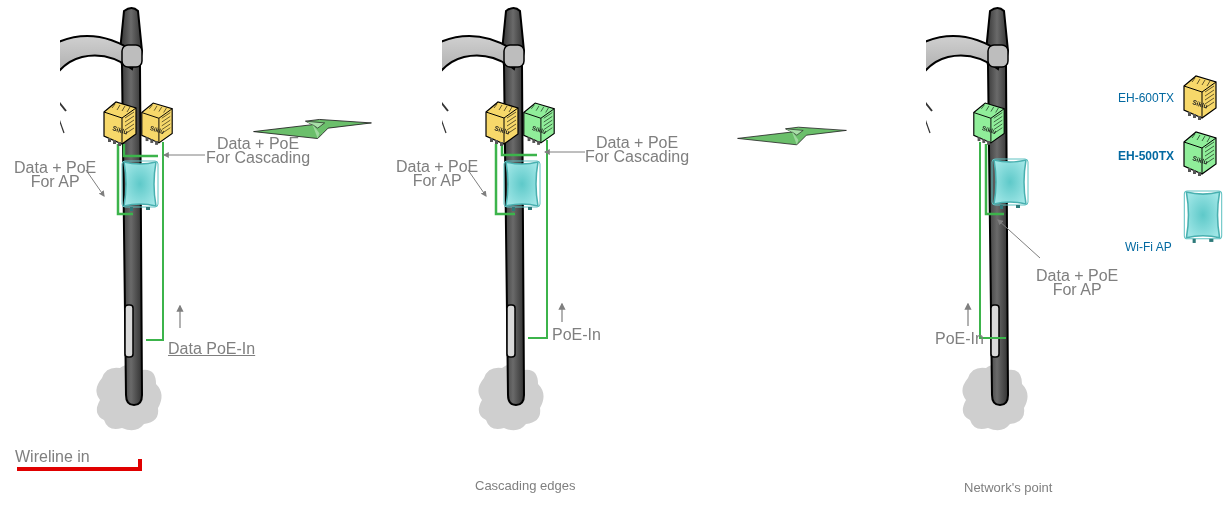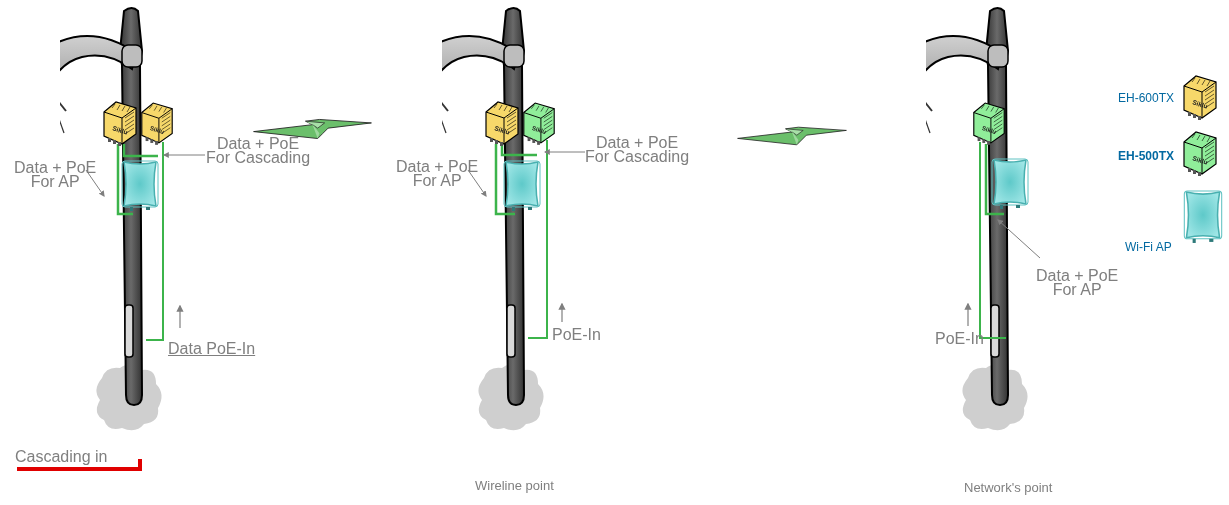--- a/index.html
+++ b/index.html
@@ -136,32 +136,32 @@
 
 <div class="lbl c" style="left:14px;top:161px;">
   <div>Data + PoE</div>
   <div>For AP</div>
 </div>
 <div class="lbl c" style="left:206px;top:137px;">
   <div>Data + PoE</div>
   <div>For Cascading</div>
 </div>
 <div class="lbl" style="left:168px;top:342px;text-decoration:underline;">Data PoE-In</div>
-<div class="lbl" style="left:15px;top:450px;">Cascading in</div>
+<div class="lbl" style="left:15px;top:450px;">Wireline in</div>
 
 <div class="lbl c" style="left:396px;top:160px;">
   <div>Data + PoE</div>
   <div>For AP</div>
 </div>
 <div class="lbl c" style="left:585px;top:136px;">
   <div>Data + PoE</div>
   <div>For Cascading</div>
 </div>
 <div class="lbl" style="left:552px;top:328px;">PoE-In</div>
-<div class="lbl cap" style="left:475px;top:479px;">Wireline point</div>
+<div class="lbl cap" style="left:475px;top:479px;">Cascading edges</div>
 
 <div class="lbl c" style="left:1036px;top:269px;">
   <div>Data + PoE</div>
   <div>For AP</div>
 </div>
 <div class="lbl" style="left:935px;top:332px;">PoE-In</div>
 <div class="lbl cap" style="left:964px;top:481px;">Network's point</div>
 
 <div class="legend-lbl" style="left:1118px;top:91px;">EH-600TX</div>
 <div class="legend-lbl" style="left:1118px;top:149px;font-weight:bold;">EH-500TX</div>

